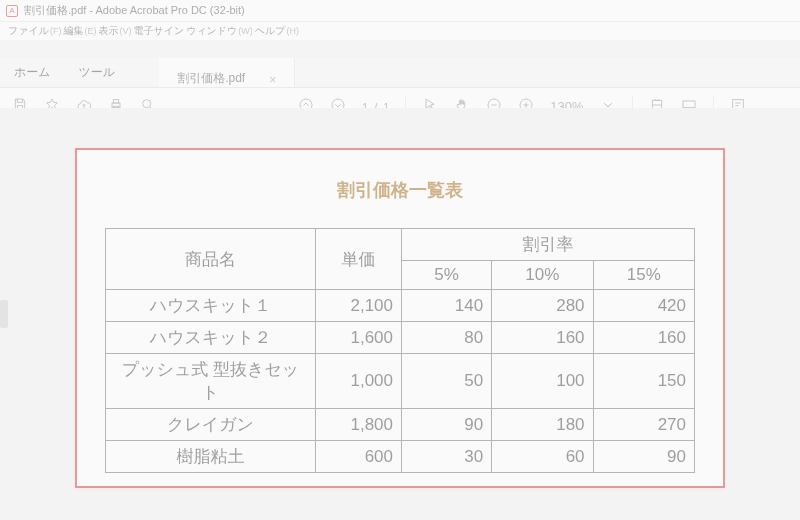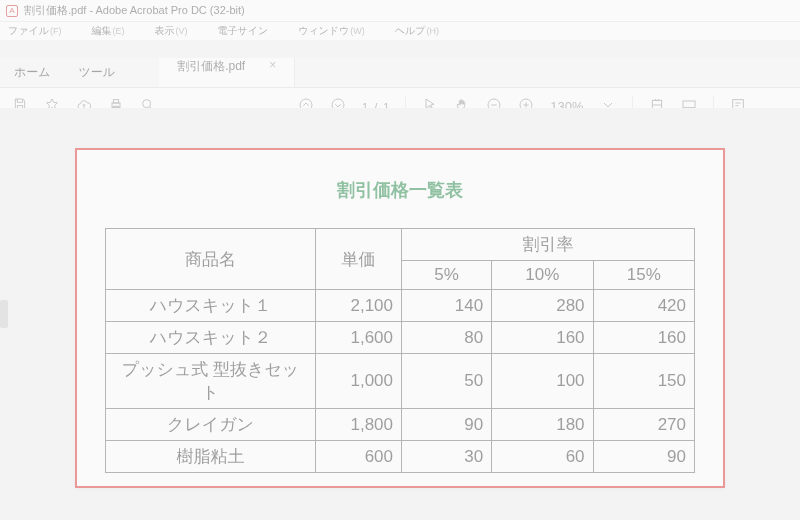--- a/index.html
+++ b/index.html
@@ -1,37 +1,37 @@
 <!DOCTYPE html>
 <html><head>
   <meta charset="utf-8">
   <style>
     * { margin: 0; padding: 0; box-sizing: border-box; }
     html, body { width: 800px; height: 520px; overflow: hidden; font-family: "Meiryo", "Hiragino Sans", sans-serif; background: #f2f2f2; position: relative; }
     .veil { position: absolute; inset: 0; background: rgba(245,245,245,0.55); pointer-events: none; z-index: 999; }
 
     .titlebar { height: 22px; background: #fff; display: flex; align-items: center; gap: 6px; padding: 0 6px; font-size: 11px; color: #555; border-bottom: 1px solid #e5e5e5;}
     .titlebar .pdf-badge { width: 12px; height: 12px; border: 1px solid #c33; color: #c33; font-size: 8px; display:flex; align-items:center; justify-content:center; border-radius:2px;}
-    .menubar { height: 18px; background: #fff; display: flex; align-items: center; gap: 30px; padding: 0 8px; font-size: 10px; color: #666; }
+    .menubar { height: 18px; background: #fff; display: flex; align-items: center; gap: 2px; padding: 0 8px; font-size: 10px; color: #666; }
     .menubar span .hint { font-size: 9px; color: #999; margin-left: 1px;}
     .tabbar { height: 30px; background: #f5f5f5; display: flex; align-items: stretch; font-size: 12px; border-bottom: 1px solid #ddd; margin-top: 18px;}
     .tabbar .htab { padding: 0 14px; display:flex; align-items:center; color:#444; }
-    .tabbar .doc-tab { background:#fff; padding: 0 18px; display:flex; align-items:flex-start; gap:24px; color:#555; border-right:1px solid #e5e5e5;}
+    .tabbar .doc-tab { background:#fff; padding: 0 18px; display:flex; align-items:flex-end; gap:24px; color:#555; border-right:1px solid #e5e5e5;}
     .tabbar .close-x { color:#999; font-size: 12px;}
     .toolbar { height: 38px; background: #fff; display:flex; align-items:center; padding: 0 12px; gap: 16px; color:#878787; border-bottom:1px solid #e9e9e9;}
     .toolbar .grp { display:flex; align-items:center; gap:16px;}
     .toolbar .sep { width:1px; height:22px; background:#e5e5e5; }
     .toolbar svg { width:16px; height:16px; stroke:#8a8a8a; fill:none; stroke-width:1.4; }
     .toolbar .pg { font-size:11px; color:#888; display:flex; gap:6px; align-items:center;}
     .toolbar .zoom-label { font-size:13px; color:#888;text-decoration:underline;}
     .toolbar .spacer { flex: 0 0 110px; }
 
     .viewport { position:absolute; top:108px; left:0; right:0; bottom:0; background:#f0f0f0; display:flex; align-items:flex-start; justify-content:center; padding-top: 40px;}
     .page { width: 650px; height: 340px; background:#fff; border: 2px solid #d92525; padding: 28px 28px 20px; box-shadow: 0 1px 4px rgba(0,0,0,.08);}
-    .page h1 { text-align:center; font-size:18px; font-weight:600; color:#15803d; margin-bottom: 26px;}
+    .page h1 { text-align:center; font-size:18px; font-weight:600; color:#a16207; margin-bottom: 26px;}
     table { border-collapse: collapse; width: 100%; font-size: 17px; }
     th, td { border: 1px solid #666; padding: 4px 8px; color:#333; }
     th { font-weight: normal; text-align:center; background:#fff;}
     td.name { text-align:center; }
     td.num { text-align:right; }
     .colgroup-name { width: 210px;}
     .colgroup-price { width: 86px;}
 
     .scroll-handle { position:absolute; left:0; top: 50%; width:8px; height:28px; background:#ccc; border-radius:2px; transform: translateY(-50%);}
   </style>

